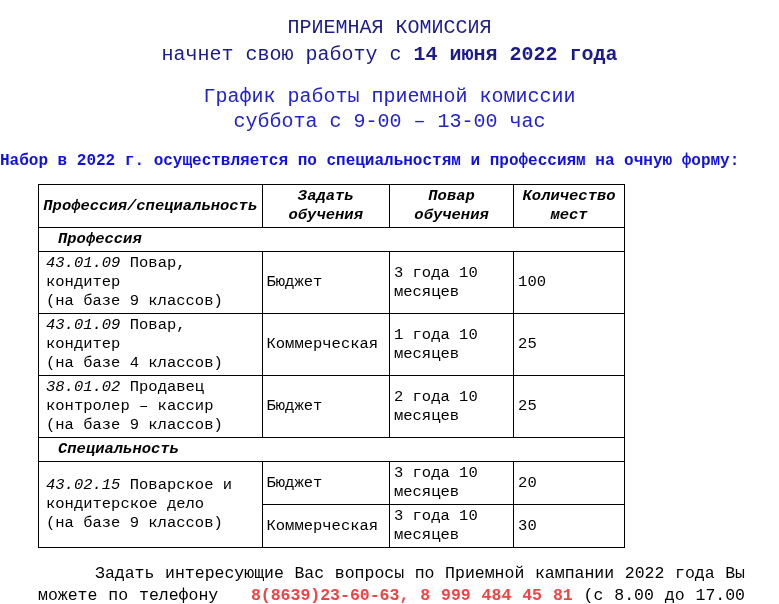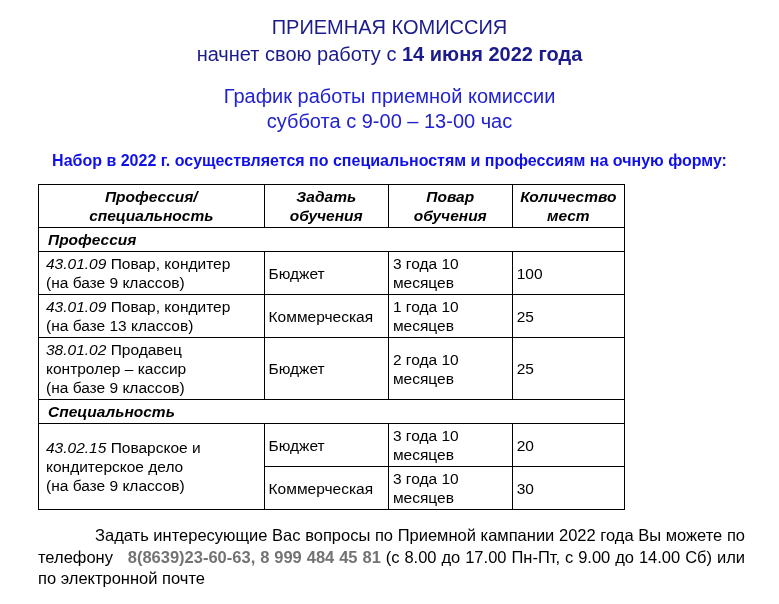--- a/index.html
+++ b/index.html
@@ -1,20 +1,20 @@
 <!DOCTYPE html>
 <html><head>
 <meta charset="utf-8">
 <style>
   * { margin: 0; padding: 0; box-sizing: border-box; }
   html, body { background: #ffffff; }
   .page {
     width: 779px; height: 604px;
     background: #ffffff;
-    font-family: Liberation Sans, sans-serif;
+    font-family: Liberation Mono, monospace;
     color: #000000;
     position: relative;
     overflow: hidden;
   }
   
   .doc-header {
     padding-top: 14px;
     text-align: center;
     color: #1b1b8b;
     font-size: 20px;
@@ -25,21 +25,20 @@
   .schedule {
     margin-top: 16px;
     text-align: center;
     color: #2222cf;
     font-size: 20px;
     line-height: 25px;
   }
   
   .intro {
     margin-top: 17px;
-    text-align: center;
     color: #1010e8;
     font-weight: bold;
     font-size: 16px;
     line-height: 20px;
   }
   
   table.adm {
     margin: 13px 0 0 38px;
     width: 587px;
     border-collapse: collapse;
@@ -56,34 +55,34 @@
   table.adm tr.thead td {
     font-weight: bold;
     font-style: italic;
     text-align: center;
     height: 40px;
   }
   table.adm td.section {
     font-weight: bold;
     font-style: italic;
     height: 21px;
-    padding-left: 9px;
+    padding-left: 19px;
   }
   table.adm tr.data td { height: 38px; }
   .code { font-style: italic; }
   
   .footer {
     margin: 15px 34px 0 38px;
     text-align: justify;
     text-indent: 57px;
     font-size: 16.5px;
     line-height: 21.5px;
     color: #000000;
   }
-  .blue-bold { color: #737373; font-weight: bold; }
+  .blue-bold { color: #ef4444; font-weight: bold; }
 </style>
 </head>
 <body>
 
 <div class="page">
 
   <div class="doc-header">
     <div>ПРИЕМНАЯ КОМИССИЯ</div>
     <div><span>начнет свою работу с </span><span class="bold">14 июня 2022 года</span></div>
   </div>
@@ -115,21 +114,21 @@
       </tr>
 
       <tr class="data">
         <td class="left"><span class="code">43.01.09</span><span> Повар, кондитер</span><br><span>(на базе 9 классов)</span></td>
         <td class="c">Бюджет</td>
         <td class="c">3 года 10 месяцев</td>
         <td class="c">100</td>
       </tr>
 
       <tr class="data">
-        <td class="left"><span class="code">43.01.09</span><span> Повар, кондитер</span><br><span>(на базе 13 классов)</span></td>
+        <td class="left"><span class="code">43.01.09</span><span> Повар, кондитер</span><br><span>(на базе 4 классов)</span></td>
         <td class="c">Коммерческая</td>
         <td class="c">1 года 10 месяцев</td>
         <td class="c">25</td>
       </tr>
 
       <tr class="data">
         <td class="left"><span class="code">38.01.02</span><span> Продавец контролер – кассир</span><br><span>(на базе 9 классов)</span></td>
         <td class="c">Бюджет</td>
         <td class="c">2 года 10 месяцев</td>
         <td class="c">25</td>

